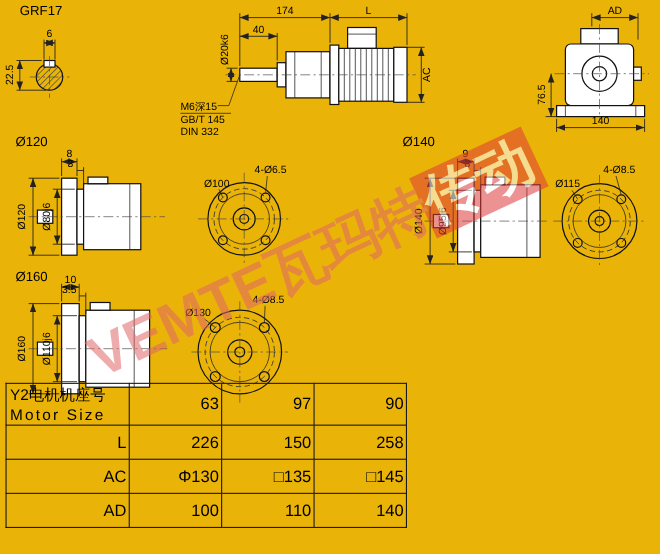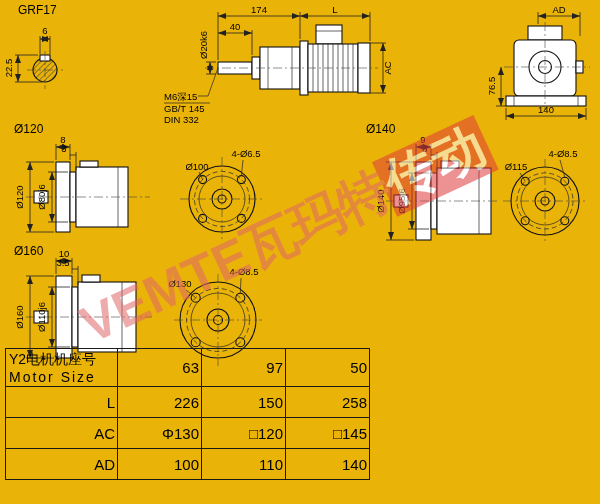--- a/index.html
+++ b/index.html
@@ -286,32 +286,32 @@
 <div class="spec-table">
   <table>
     <tbody>
           <tr class="hdr">
       <td class="c0">
         <div class="cn">Y2电机机座号</div>
         <div class="en">Motor Size</div>
       </td>
       <td class="cv">63</td>
       <td class="cv">97</td>
-      <td class="cv">50</td>
+      <td class="cv">90</td>
     </tr>
     <tr>
       <td class="c0">L</td>
       <td class="cv">226</td>
       <td class="cv">150</td>
       <td class="cv">258</td>
     </tr>
     <tr>
       <td class="c0">AC</td>
       <td class="cv">Φ130</td>
-      <td class="cv">□120</td>
+      <td class="cv">□135</td>
       <td class="cv">□145</td>
     </tr>
     <tr>
       <td class="c0">AD</td>
       <td class="cv">100</td>
       <td class="cv">110</td>
       <td class="cv">140</td>
     </tr>
   </tbody>
       </table>

